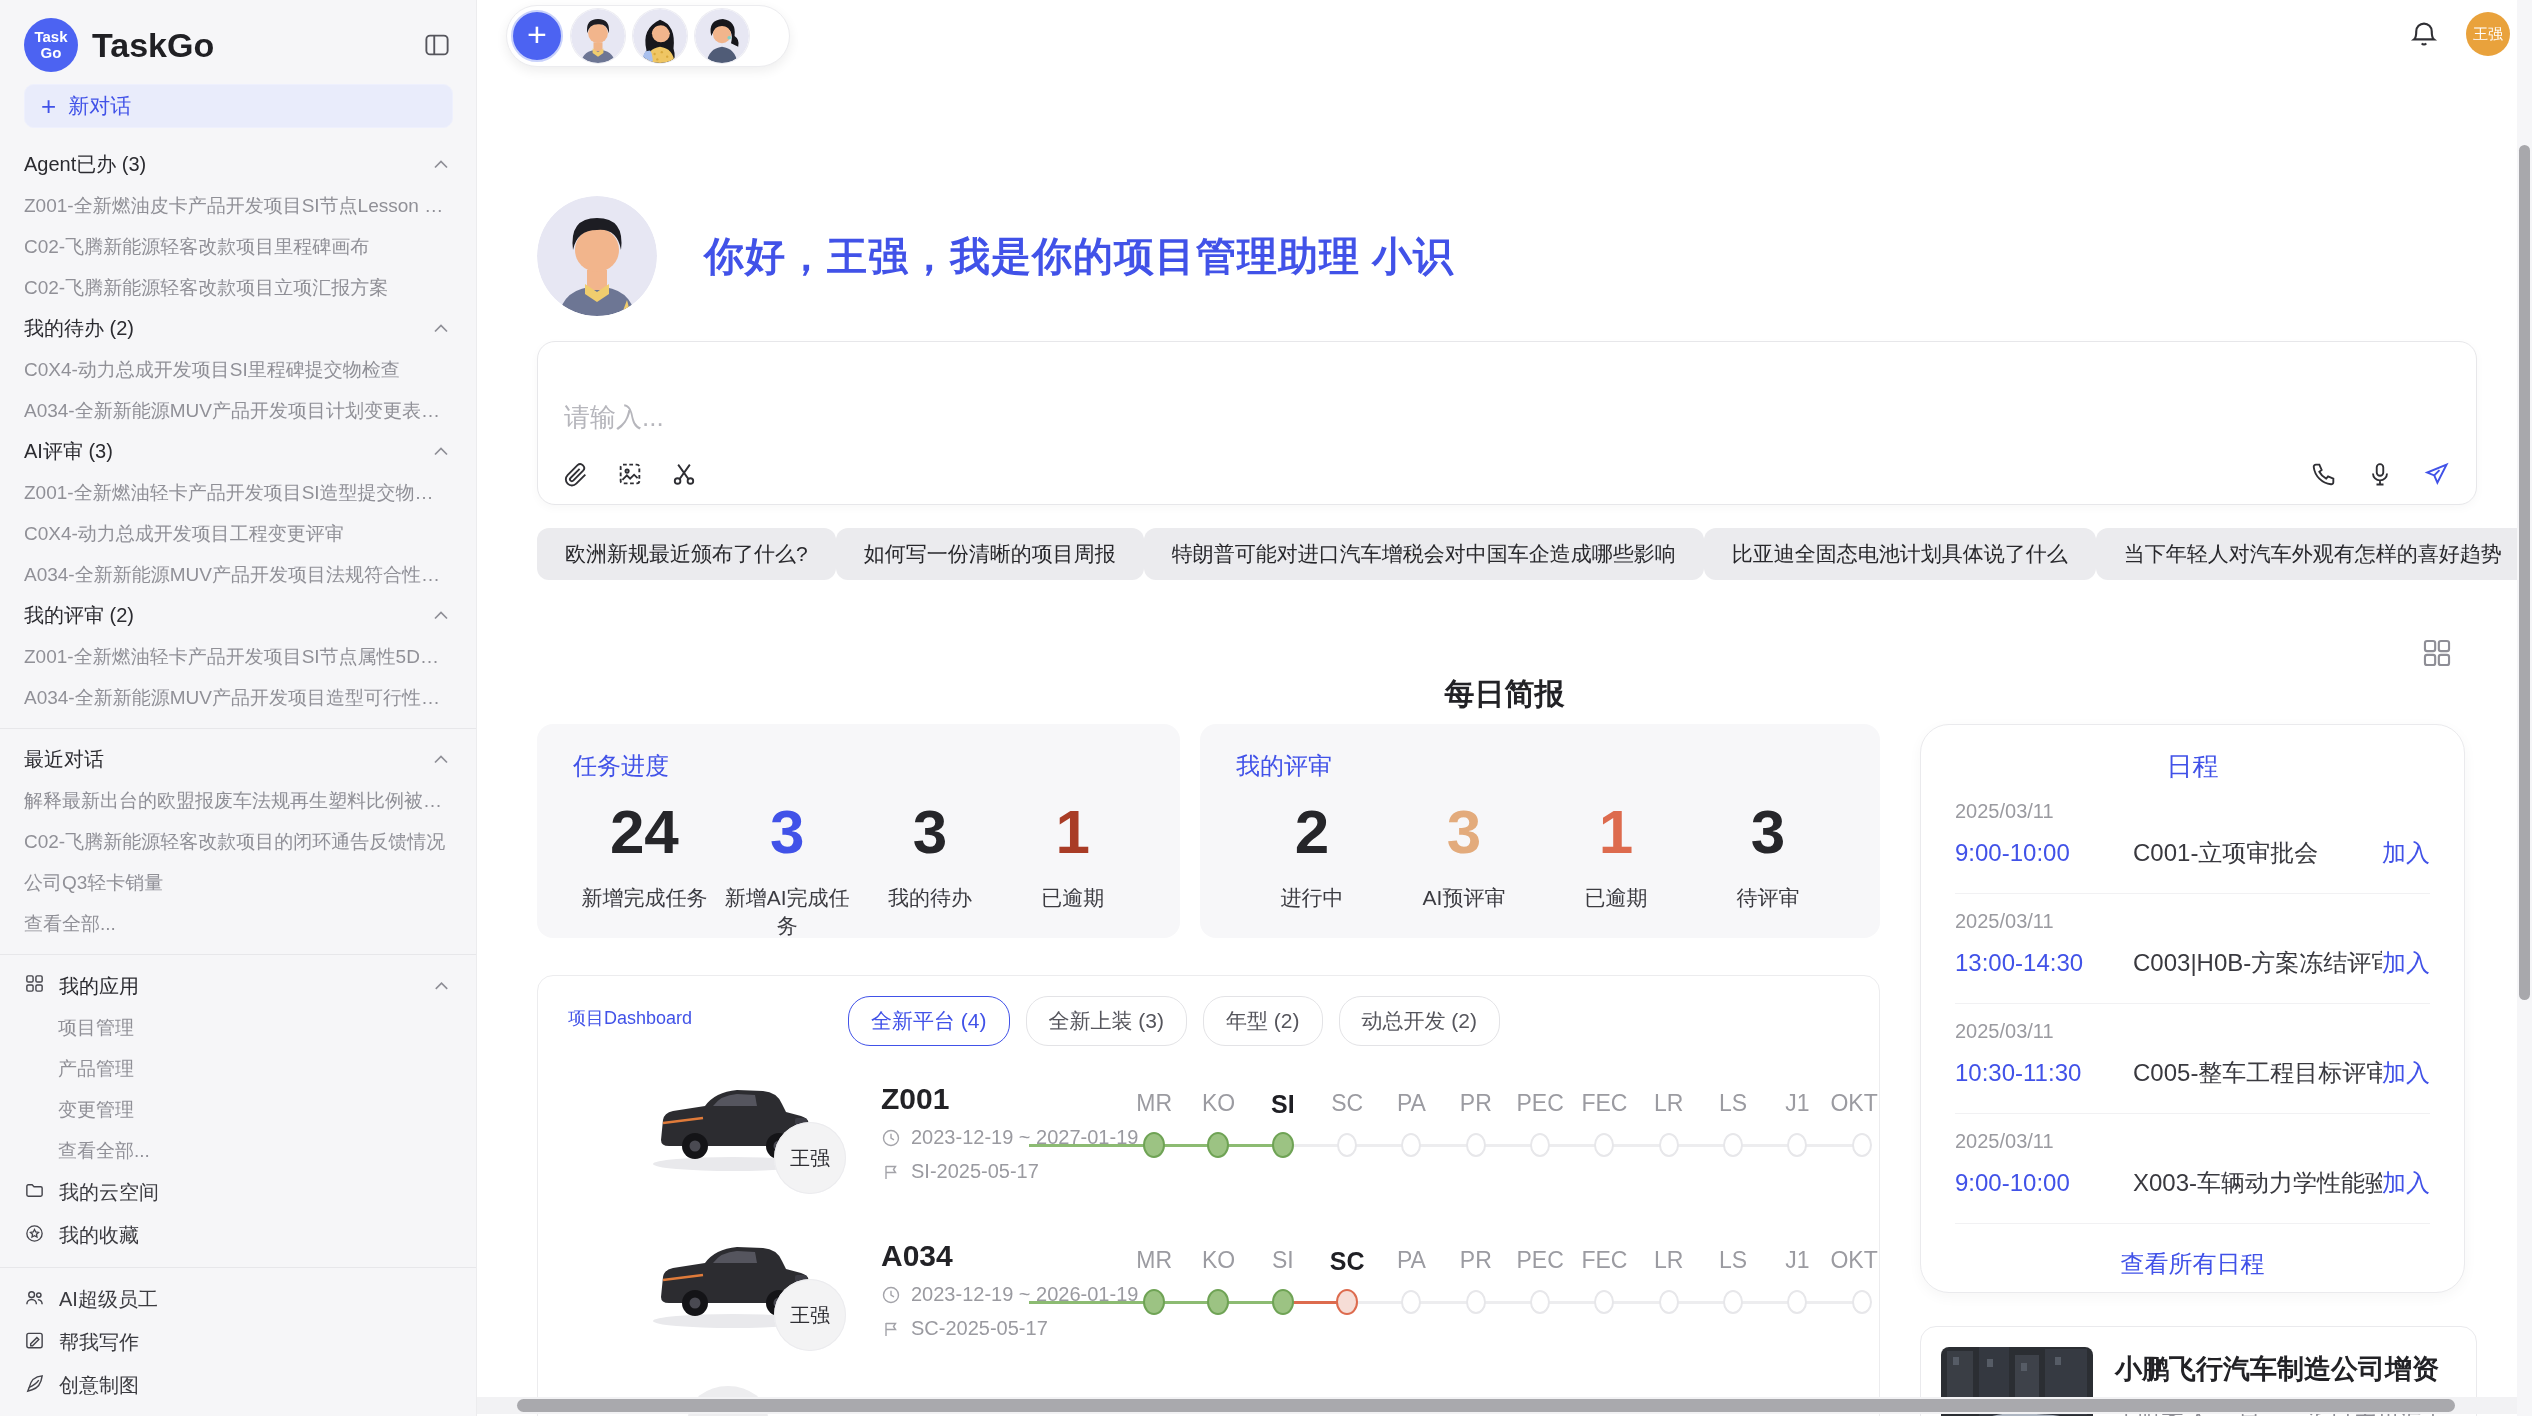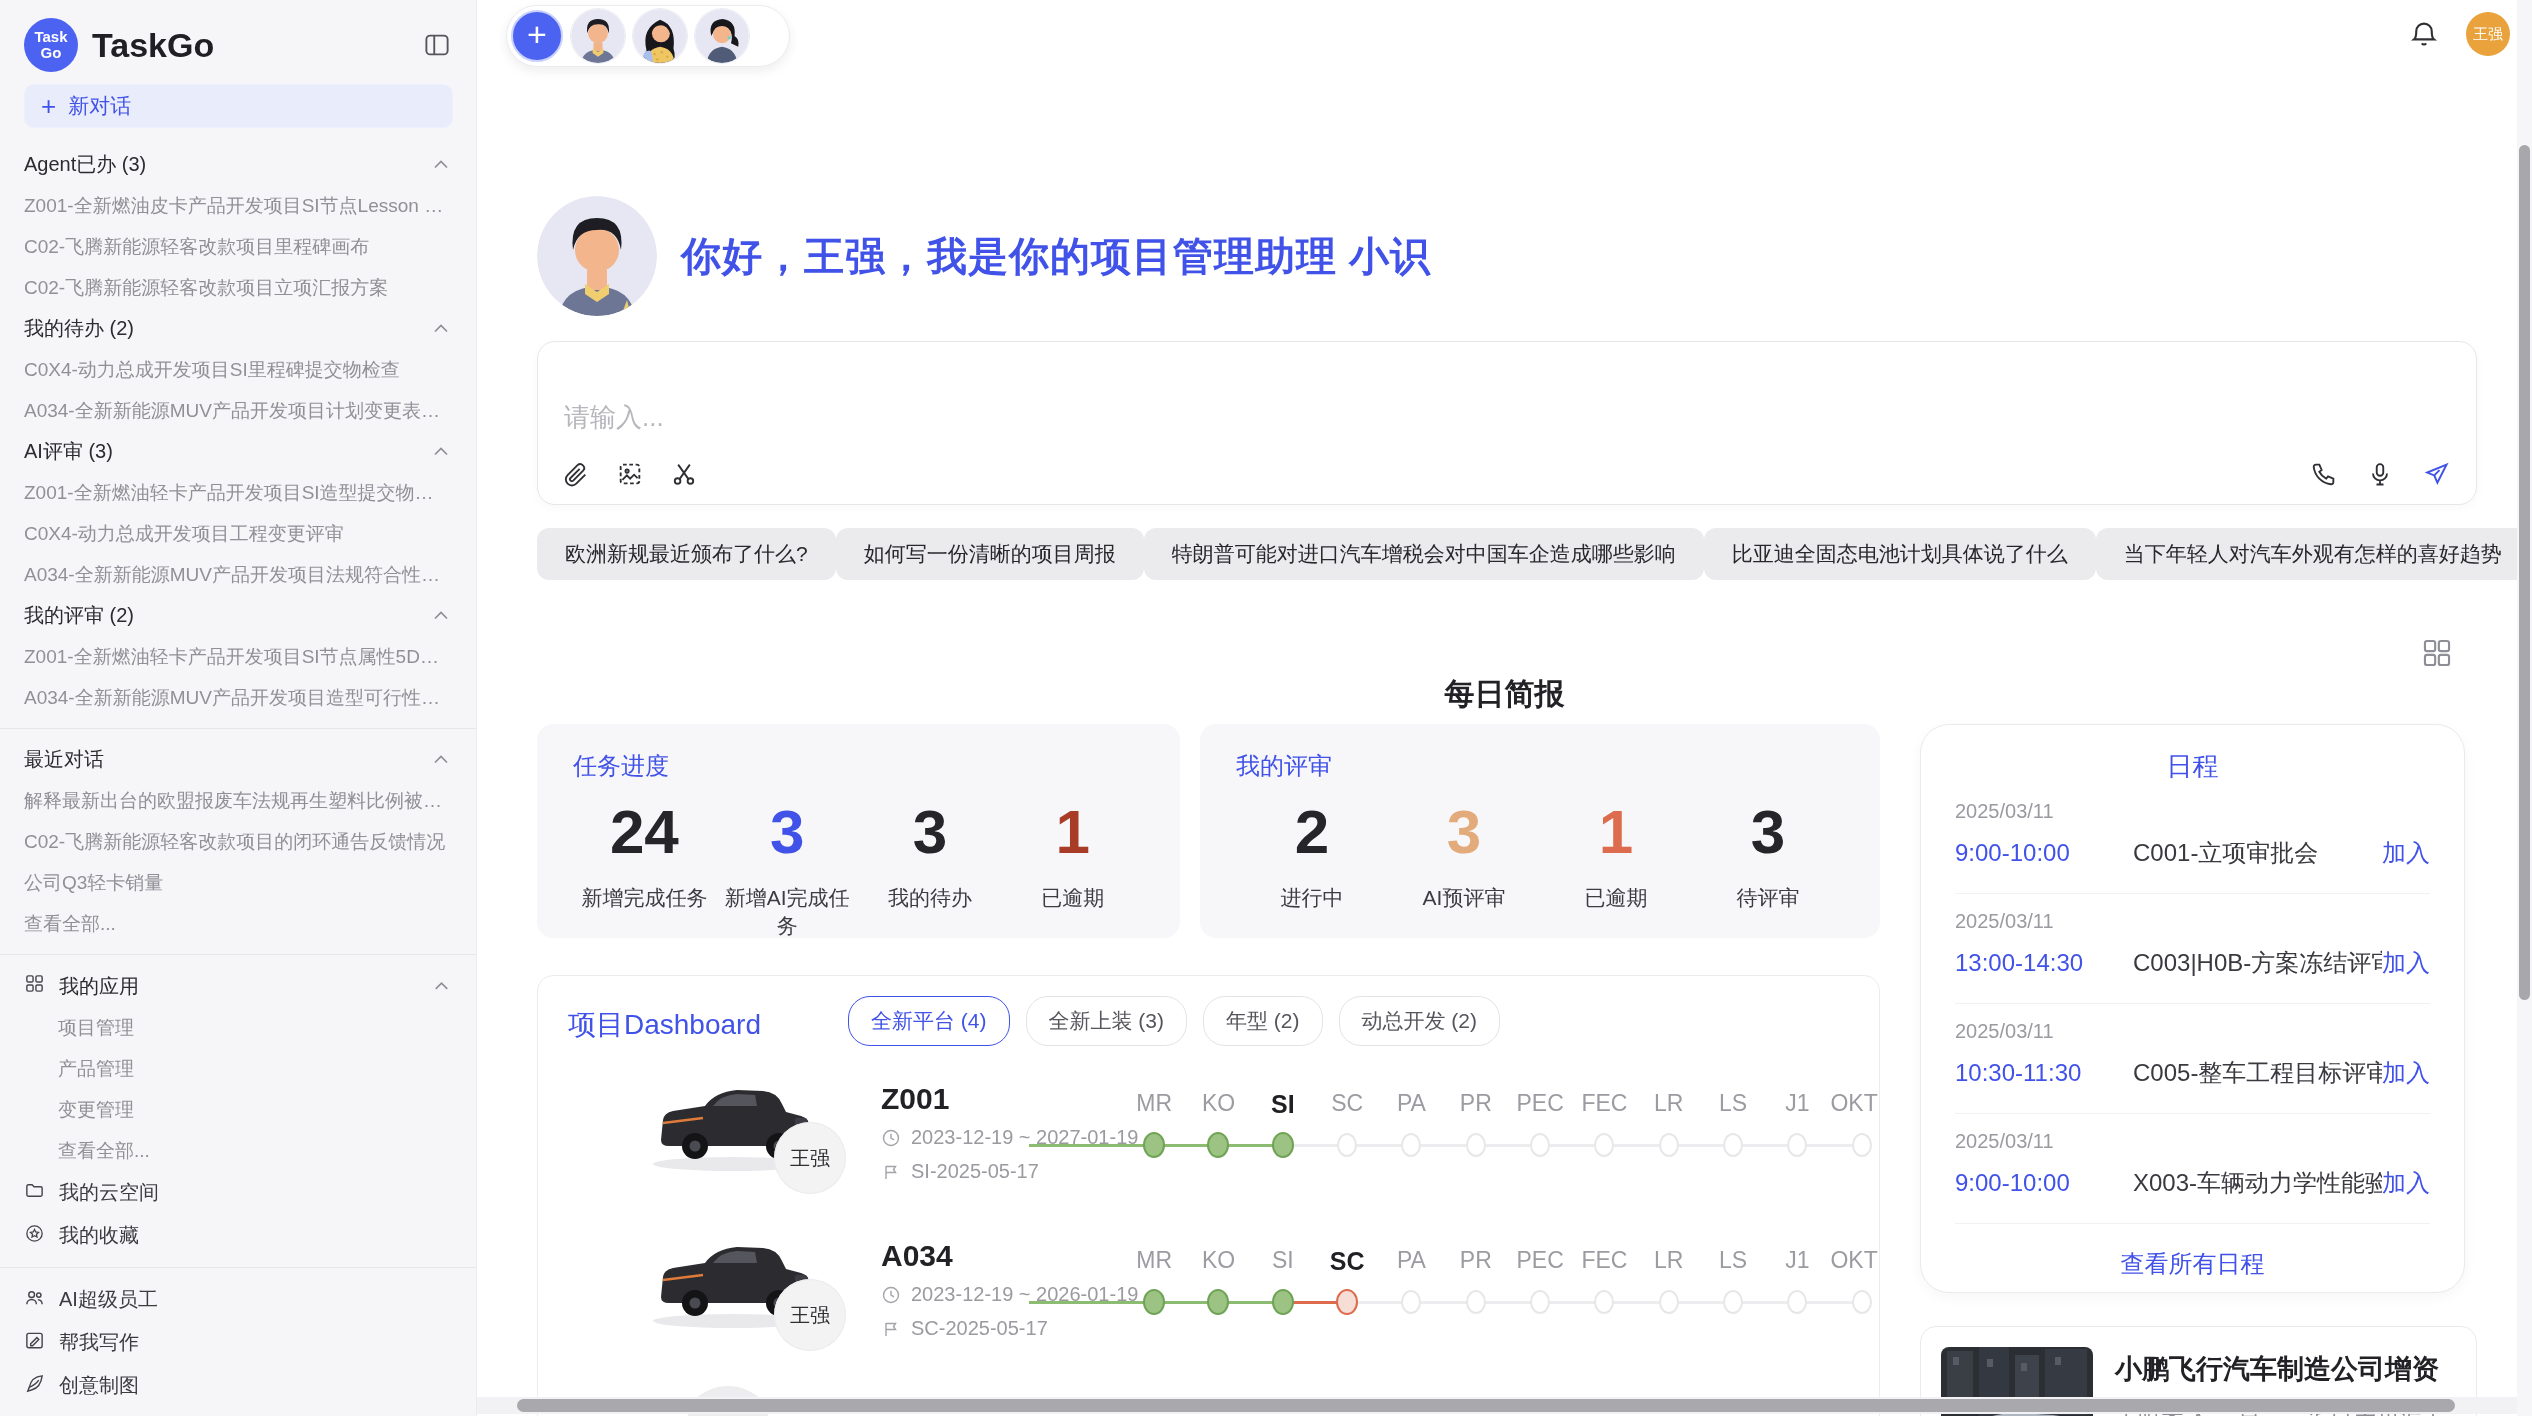--- a/index.html
+++ b/index.html
@@ -44,21 +44,21 @@
     font-size:34px; border:2px solid #c9d2fb; display:flex; align-items:center; justify-content:center;
     cursor:pointer; line-height:1; padding-bottom:4px; }
   .member { width:54px; height:54px; border-radius:50%; overflow:hidden; box-shadow:0 0 0 1px #ececf2; cursor:pointer; }
   .member svg { display:block; width:54px; height:54px; }
 
   .top-right { position:absolute; right:22px; top:12px; display:flex; align-items:center; gap:26px; }
   .bell { width:32px; height:32px; cursor:pointer; }
   .user-avatar { width:44px; height:44px; border-radius:50%; background:#e9a23c; color:#fff;
     font-size:15px; display:flex; align-items:center; justify-content:center; cursor:pointer; }
 
-  .hero { position:absolute; left:60px; top:196px; display:flex; align-items:center; gap:24px;text-align:center; }
+  .hero { position:absolute; left:60px; top:196px; display:flex; align-items:center; gap:47px;text-align:center; }
   .hero-avatar { width:120px; height:120px; border-radius:50%; overflow:hidden; }
   .hero-avatar svg { width:120px; height:120px; display:block; }
   .greeting { font-size:40px; font-weight:bold; color:#4152e8; letter-spacing:1px; }
 
   .composer { position:absolute; left:60px; top:341px; width:1940px; height:164px;
     border:1px solid #e7e7ea; border-radius:18px; background:#fff; box-shadow:0 3px 10px rgba(0,0,0,0.03); }
   .placeholder { position:absolute; left:26px; top:58px; font-size:26px; color:#b6b6bc; }
   .c-left { position:absolute; left:24px; bottom:16px; display:flex; gap:26px; align-items:center; }
   .c-right { position:absolute; right:26px; bottom:16px; display:flex; gap:28px; align-items:center; }
   .c-left svg, .c-right svg { width:28px; height:28px; display:block; cursor:pointer; }
@@ -77,21 +77,21 @@
   .stat-title { font-size:24px; color:#4152e8; }
   .stat-items { display:flex; margin-top:12px; }
   .stat { flex:1; text-align:center; }
   .stat-value { font-size:62px; font-weight:600; line-height:76px;text-align:center; }
   .stat-label { font-size:21px; color:#3c3c42; margin-top:14px; }
   .tone-dark { color:#26262a; } .tone-blue { color:#4152e8; }
   .tone-red { color:#a93c26; } .tone-tan { color:#e3ab7c; } .tone-salmon { color:#dd6b4e; }
 
   .dash-card { position:absolute; left:60px; top:975px; width:1343px; height:620px; background:#fff;
     border:1px solid #ececee; border-radius:16px; overflow:hidden; }
-  .dash-title { position:absolute; left:30px; top:30px; font-size:28px; color:#4152e8; }
+  .dash-title { position:absolute; left:30px; top:30px; font-size:18px; color:#4152e8; }
   .tabs { position:absolute; left:310px; top:20px; display:flex; gap:16px; }
   .tab { height:50px; line-height:40px; padding:0 22px; border-radius:22px; border:1px solid #e3e3e6;
     background:#fff; font-size:21px; color:#55555c; cursor:pointer; font-family:inherit; }
   .tab.active { border:1.5px solid #4152e8; color:#4152e8; }
   .proj-row { position:absolute; left:0; width:100%; height:140px; }
   .truck { position:absolute; left:105px; top:0; width:180px; height:106px; }
   .truck svg { width:180px; height:106px; display:block; }
   .owner-badge { position:absolute; left:236px; top:54px; width:72px; height:72px; border-radius:50%;
     background:#f3f3f4; display:flex; align-items:center; justify-content:center; font-size:20px;
     color:#2e2e33; box-shadow:inset 0 0 0 1px #ebebee; }

